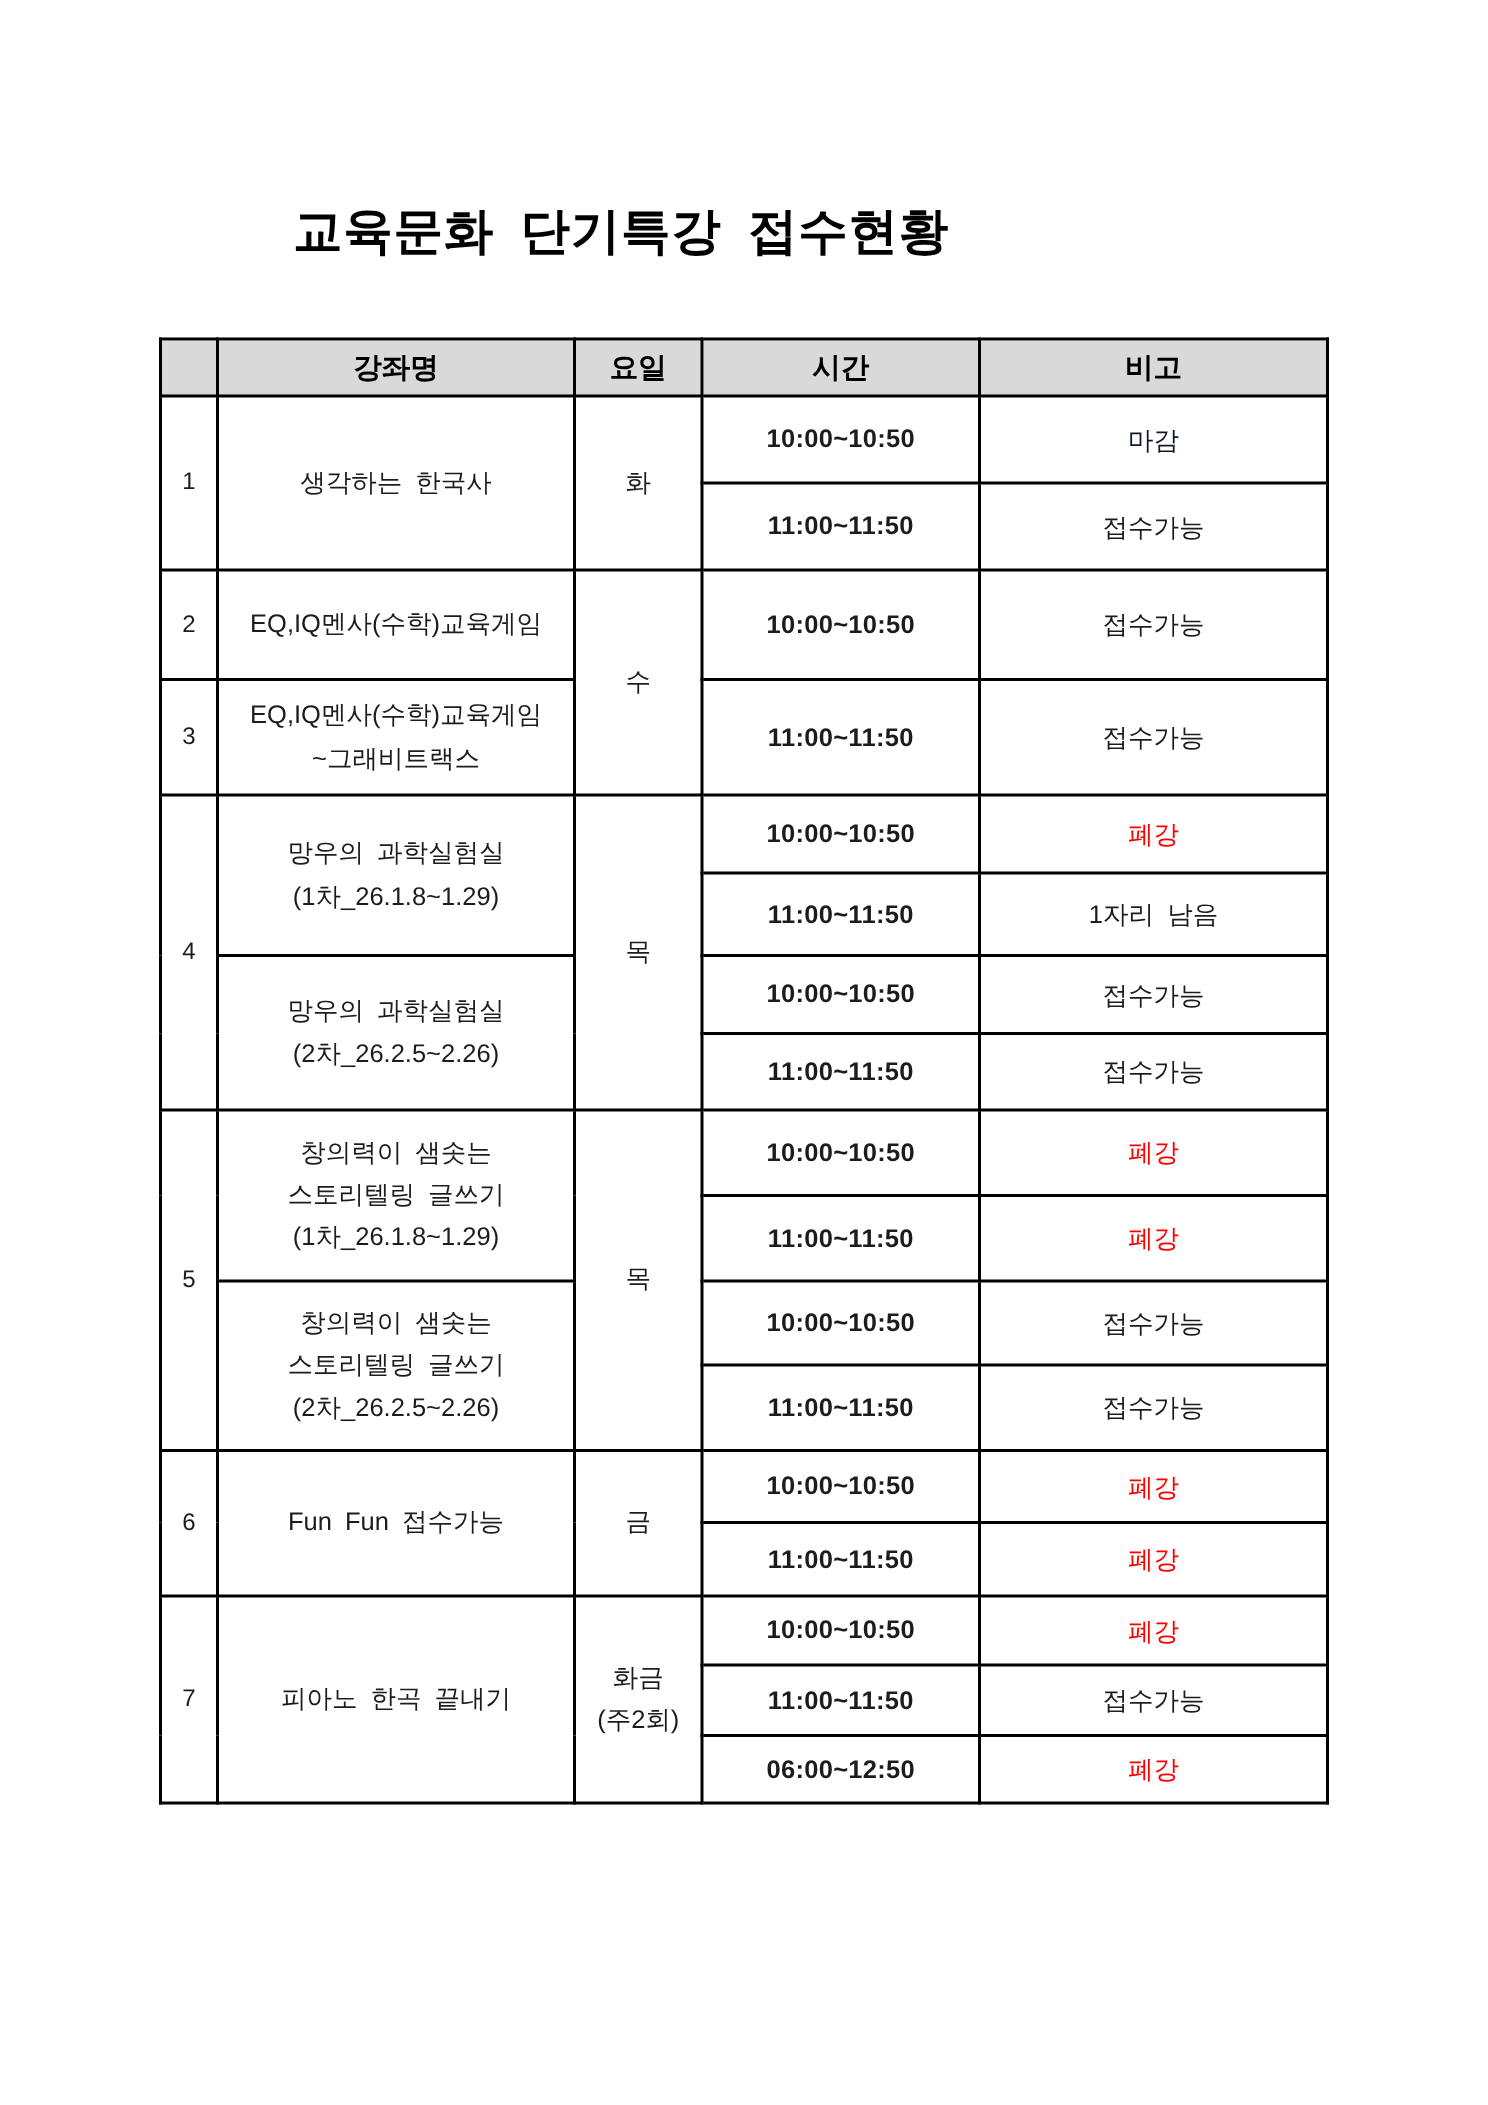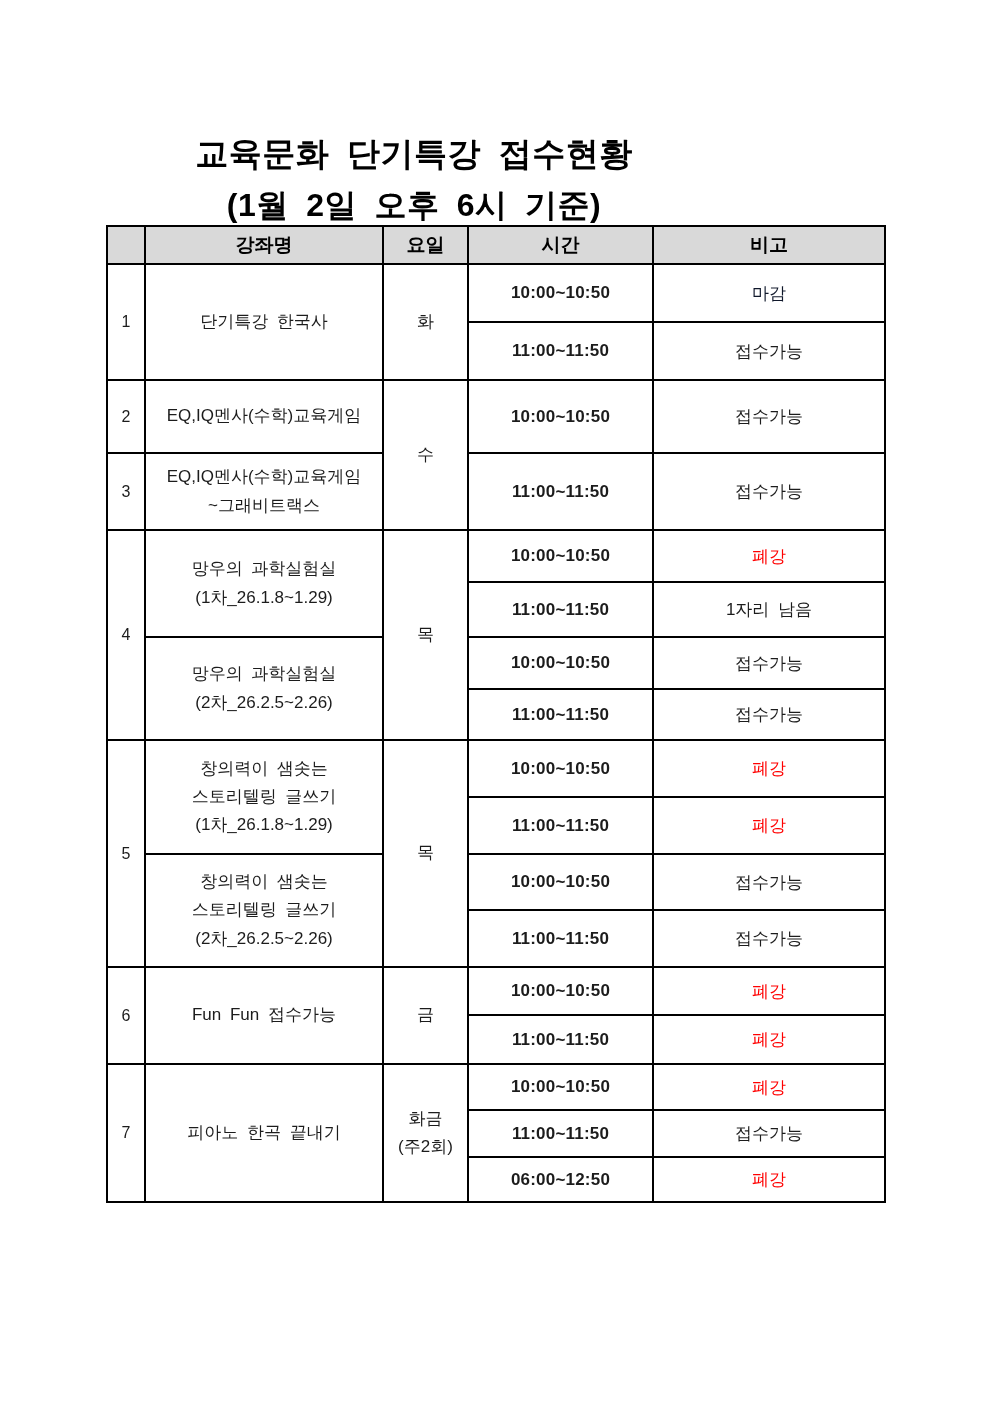--- a/index.html
+++ b/index.html
@@ -74,21 +74,20 @@
   .sched td.num { font-size: 16px; }
   .sched td.time { letter-spacing: 0.2px; font-weight: bold; }
 </style>
 </head>
 <body>
 
 <div class="doc">
 
   <div class="title-block">
     <h1 class="page-title">교육문화 단기특강 접수현황</h1>
-    <h2 class="page-subtitle">(1월 2일 오후 6시 기준)</h2>
   </div>
 
   <table class="sched">
     <colgroup>
       <col style="width:38px">
       <col style="width:238px">
       <col style="width:85px">
       <col style="width:185px">
       <col style="width:232px">
     </colgroup>
@@ -97,21 +96,21 @@
         <th></th>
         <th>강좌명</th>
         <th>요일</th>
         <th>시간</th>
         <th>비고</th>
       </tr>
     </thead>
     <tbody>
       <tr style="height:58px">
         <td class="num" rowspan="2">1</td>
-        <td class="course" rowspan="2">단기특강 한국사</td>
+        <td class="course" rowspan="2">생각하는 한국사</td>
         <td class="day" rowspan="2">화</td>
         <td class="time">10:00~10:50</td>
         <td class="status" style="color: #0f172a; margin-left: 16px;">마감</td>
       </tr>
       <tr style="height:58px">
         <td class="time">11:00~11:50</td>
         <td class="status">접수가능</td>
       </tr>
 
       <tr style="height:73px">

